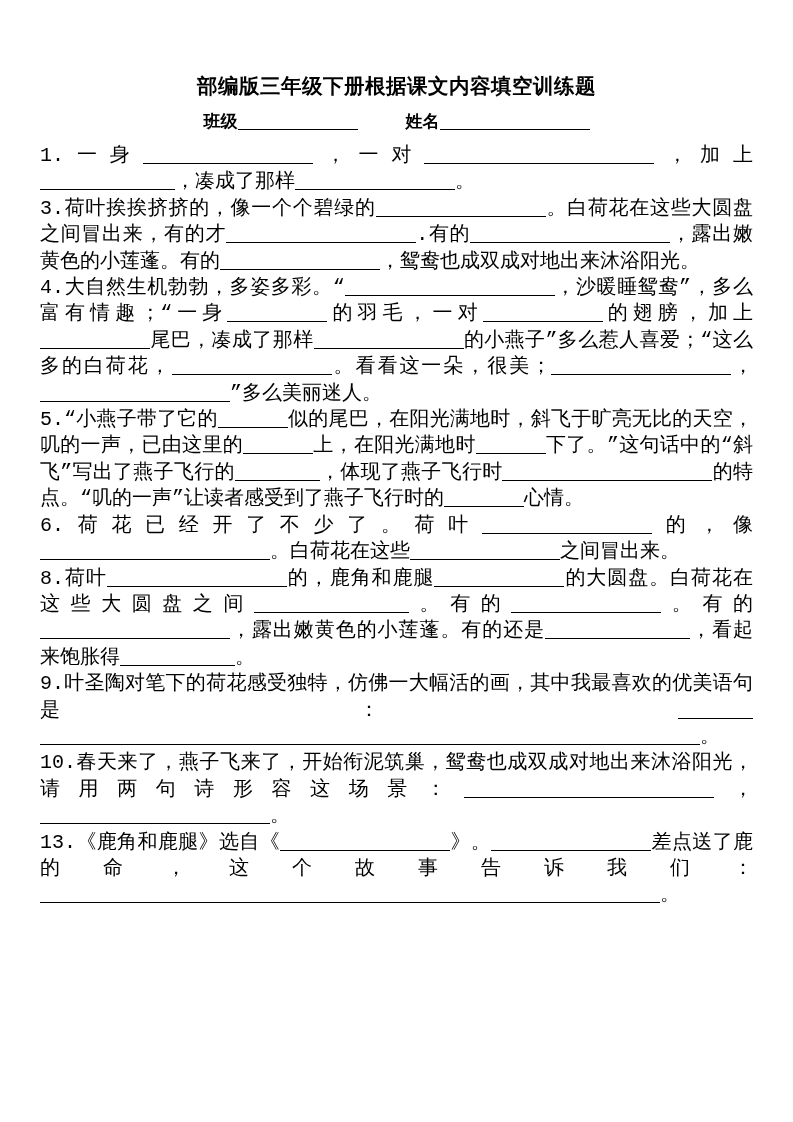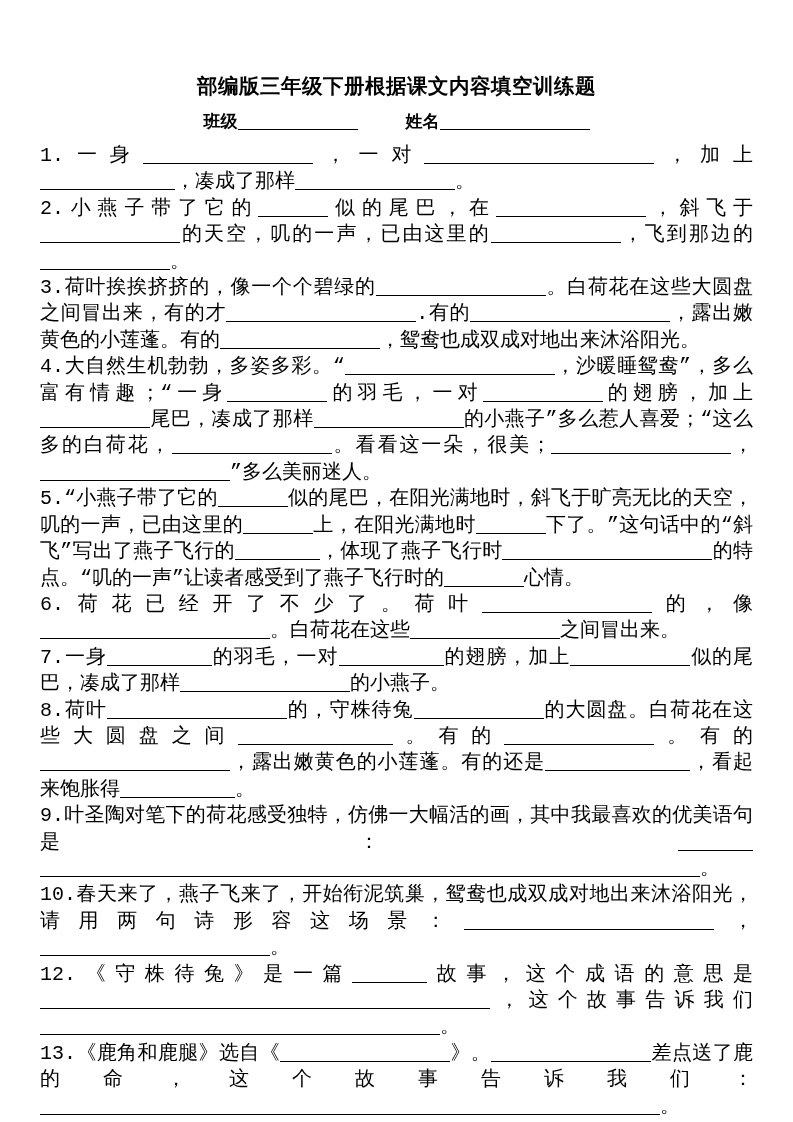--- a/index.html
+++ b/index.html
@@ -107,59 +107,50 @@
   <div class="meta-row">
     <span class="meta-label">班级</span><span class="ul-short gap-lg"></span><span class="spacer-mid"></span><span class="meta-label">姓名</span><span class="ul-short gap-xl"></span>
   </div>
 
   <div class="body-text">
 
     <p class="item">
       <span>1.</span><span>一身</span><span class="u w170"></span><span>，一对</span><span class="u w230"></span><span>，加上</span><span class="u w135"></span><span>，凑成了那样</span><span class="u w160"></span><span>。</span>
     </p>
 
-    <p class="item">
-      <span>2.</span><span>小燕子带了它的</span><span class="u w70"></span><span>似的尾巴，在</span><span class="u w150"></span><span>，斜飞于</span><span class="u w140"></span><span>的天空，叽的一声，已由这里的</span><span class="u w130"></span><span>，飞到那边的</span><span class="u w130"></span><span>。</span>
-    </p>
 
     <p class="item">
       <span>3.</span><span>荷叶挨挨挤挤的，像一个个碧绿的</span><span class="u w170"></span><span>。白荷花在这些大圆盘之间冒出来，有的才</span><span class="u w190"></span><span>.有的</span><span class="u w200"></span><span>，露出嫩黄色的小莲蓬。有的</span><span class="u w160"></span><span>，鸳鸯也成双成对地出来沐浴阳光。</span>
     </p>
 
     <p class="item">
       <span>4.</span><span>大自然生机勃勃，多姿多彩。“</span><span class="u w210"></span><span>，沙暖睡鸳鸯”，多么富有情趣；“一身</span><span class="u w100"></span><span>的羽毛，一对</span><span class="u w120"></span><span>的翅膀，加上</span><span class="u w110"></span><span>尾巴，凑成了那样</span><span class="u w150"></span><span>的小燕子”多么惹人喜爱；“这么多的白荷花，</span><span class="u w160"></span><span>。看看这一朵，很美；</span><span class="u w180"></span><span>，</span><span class="u w190"></span><span>”多么美丽迷人。</span>
     </p>
 
     <p class="item">
       <span>5.</span><span>“小燕子带了它的</span><span class="u w70"></span><span>似的尾巴，在阳光满地时，斜飞于旷亮无比的天空，叽的一声，已由这里的</span><span class="u w70"></span><span>上，在阳光满地时</span><span class="u w70"></span><span>下了。”这句话中的“斜飞”写出了燕子飞行的</span><span class="u w85"></span><span>，体现了燕子飞行时</span><span class="u w210"></span><span>的特点。“叽的一声”让读者感受到了燕子飞行时的</span><span class="u w80"></span><span>心情。</span>
     </p>
 
     <p class="item">
       <span>6.</span><span>荷花已经开了不少了。荷叶</span><span class="u w170"></span><span>的，像</span><span class="u w230"></span><span>。白荷花在这些</span><span class="u w150"></span><span>之间冒出来。</span>
     </p>
 
-    <p class="item">
-      <span>7.</span><span>一身</span><span class="u w105"></span><span>的羽毛，一对</span><span class="u w105"></span><span>的翅膀，加上</span><span class="u w120"></span><span>似的尾巴，凑成了那样</span><span class="u w170"></span><span>的小燕子。</span>
-    </p>
 
     <p class="item">
-      <span>8.</span><span>荷叶</span><span class="u w180"></span><span>的，守株待兔</span><span class="u w130"></span><span>的大圆盘。白荷花在这些大圆盘之间</span><span class="u w155"></span><span>。有的</span><span class="u w150"></span><span>。有的</span><span class="u w190"></span><span>，露出嫩黄色的小莲蓬。有的还是</span><span class="u w145"></span><span>，看起来饱胀得</span><span class="u w115"></span><span>。</span>
+      <span>8.</span><span>荷叶</span><span class="u w180"></span><span>的，鹿角和鹿腿</span><span class="u w130"></span><span>的大圆盘。白荷花在这些大圆盘之间</span><span class="u w155"></span><span>。有的</span><span class="u w150"></span><span>。有的</span><span class="u w190"></span><span>，露出嫩黄色的小莲蓬。有的还是</span><span class="u w145"></span><span>，看起来饱胀得</span><span class="u w115"></span><span>。</span>
     </p>
 
     <p class="item">
       <span>9.</span><span>叶圣陶对笔下的荷花感受独特，仿佛一大幅活的画，其中我最喜欢的优美语句是：</span><span class="u w75"></span><span class="u w660"></span><span>。</span>
     </p>
 
     <p class="item">
       <span>10.</span><span>春天来了，燕子飞来了，开始衔泥筑巢，鸳鸯也成双成对地出来沐浴阳光，请用两句诗形容这场景：</span><span class="u w250"></span><span>，</span><span class="u w230"></span><span>。</span>
     </p>
 
 
-    <p class="item">
-      <span>12.</span><span>《守株待兔》是一篇</span><span class="u w75"></span><span>故事，这个成语的意思是</span><span class="u w320"></span><span class="u w130"></span><span>，这个故事告诉我们</span><span class="u w400"></span><span>。</span>
-    </p>
 
     <p class="item">
       <span>13.</span><span>《鹿角和鹿腿》选自《</span><span class="u w170"></span><span>》。</span><span class="u w160"></span><span>差点送了鹿的命，这个故事告诉我们：</span><span class="u w620"></span><span>。</span>
     </p>
 
   </div>
 </div>
 
 </body></html>

